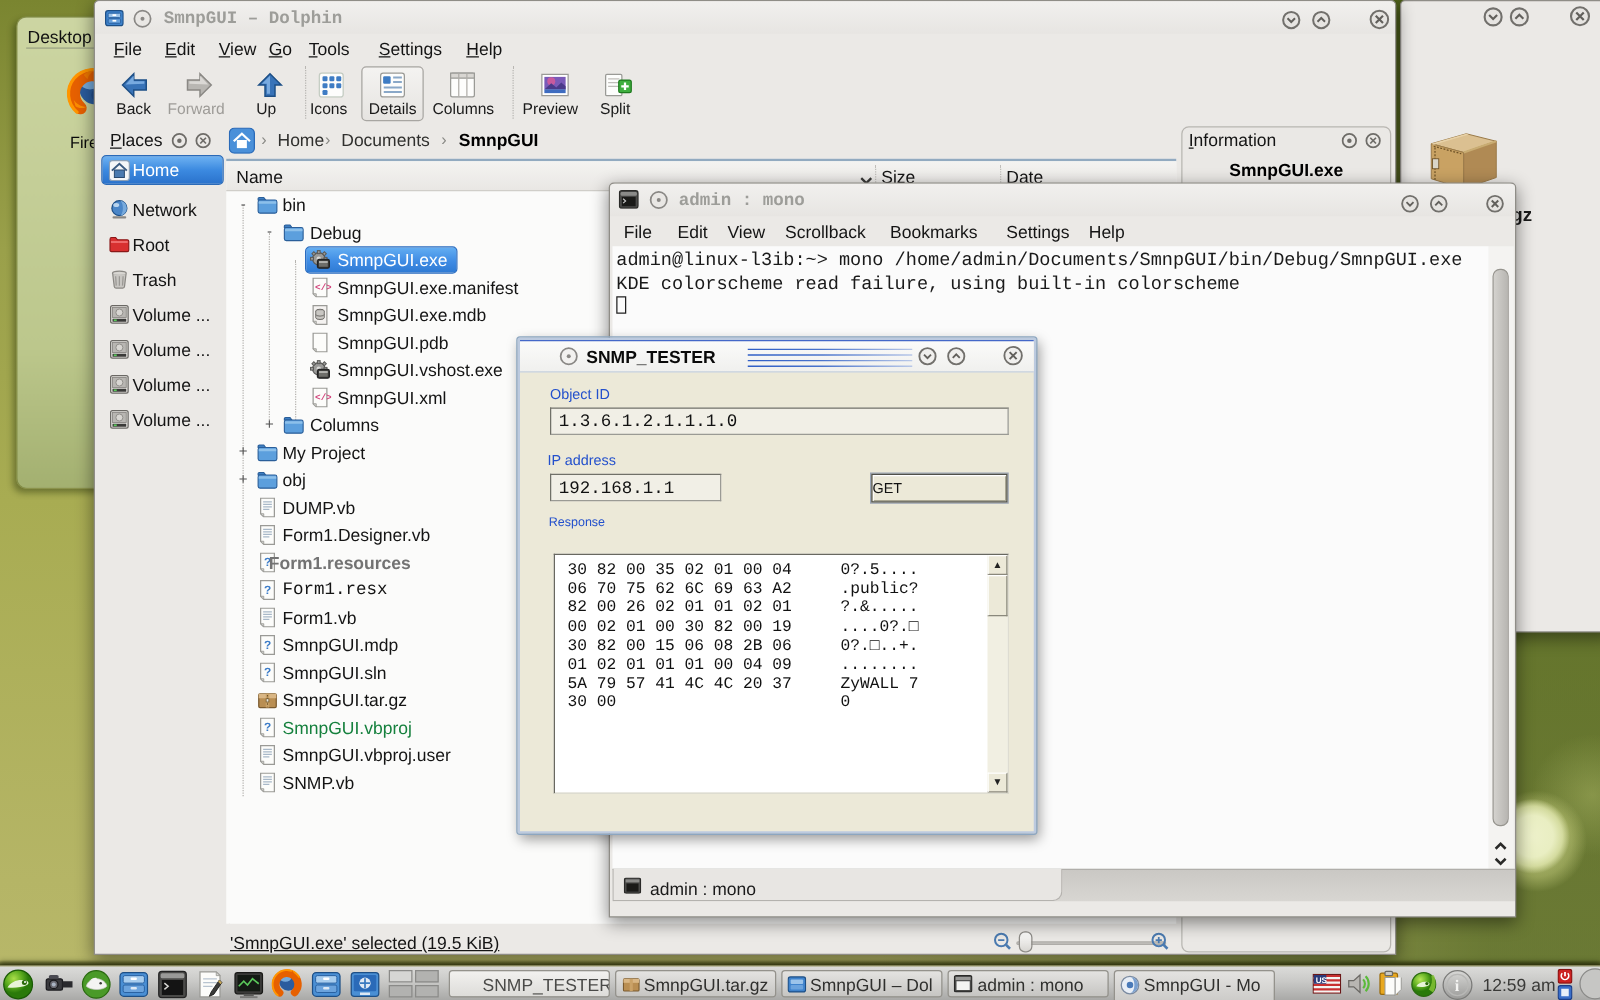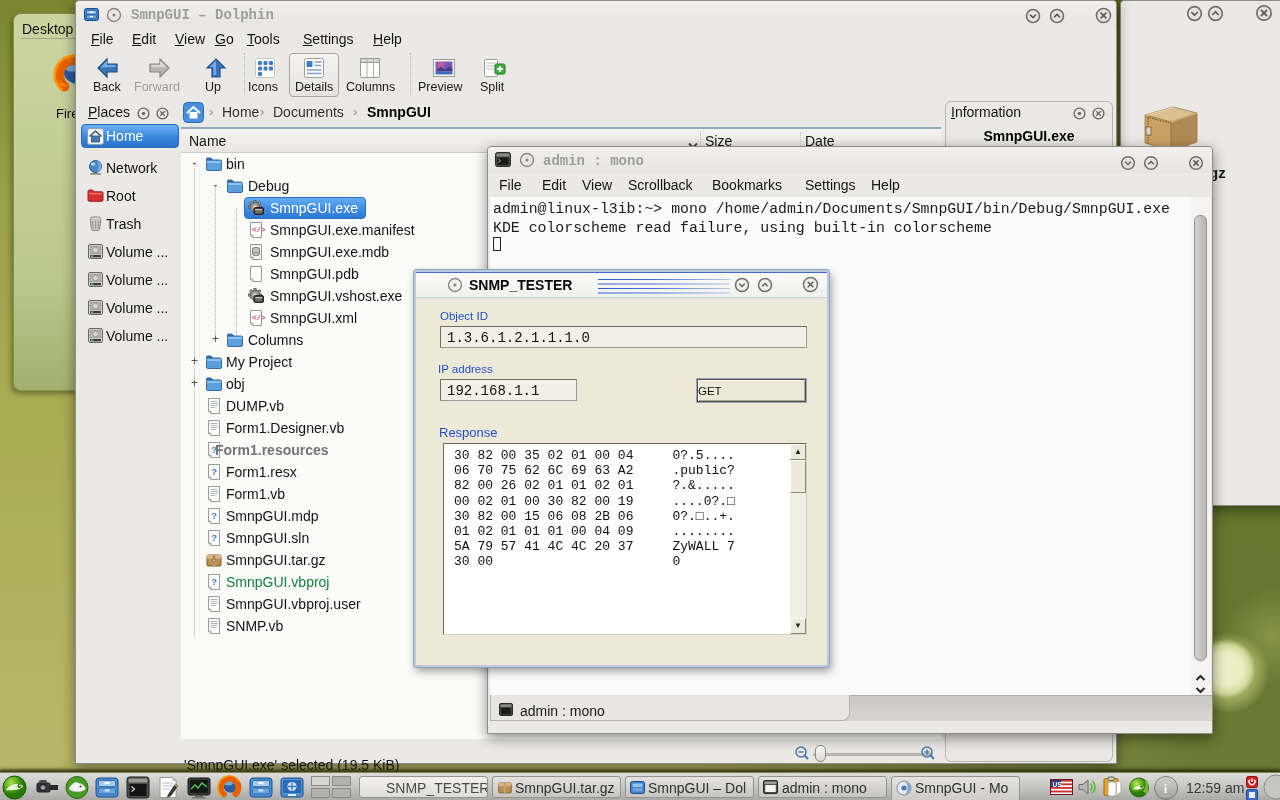--- a/index.html
+++ b/index.html
@@ -387,21 +387,21 @@
             <path d="M3.5 0.5 L14.5 0.5 L14.5 15.5 L6 15.5 L3.5 13 Z" fill="#fcfcfa" stroke="#9a9a96"></path>
             <path d="M3.5 13 L6 13 L6 15.5 Z" fill="#d8d8d4" stroke="#9a9a96" stroke-width="0.7"></path>
             <text x="6.3" y="11" font-size="9.5" font-weight="bold" fill="#3c7cc8">?</text>
           </svg></span>
    <span style="position:absolute;left:34px;top:289px;color:#737373;font-weight:bold;">Form1.resources</span>
    <span style="position:absolute;left:24px;top:311px;"><svg width="18" height="16" viewBox="0 0 18 16">
             <path d="M3.5 0.5 L14.5 0.5 L14.5 15.5 L6 15.5 L3.5 13 Z" fill="#fcfcfa" stroke="#9a9a96"></path>
             <path d="M3.5 13 L6 13 L6 15.5 Z" fill="#d8d8d4" stroke="#9a9a96" stroke-width="0.7"></path>
             <text x="6.3" y="11" font-size="9.5" font-weight="bold" fill="#3c7cc8">?</text>
           </svg></span>
-   <span style="position:absolute;left:45px;top:311px;color:#141414;">Form1.resx</span>
+   <span style="position:absolute;left:45px;top:311px;color:#141414;font-family:Liberation Mono, monospace;">Form1.resx</span>
    <span style="position:absolute;left:24px;top:333px;"><svg width="18" height="16" viewBox="0 0 18 16">
             <path d="M3.5 0.5 L14.5 0.5 L14.5 15.5 L6 15.5 L3.5 13 Z" fill="#fcfcfa" stroke="#9a9a96"></path>
             <path d="M3.5 13 L6 13 L6 15.5 Z" fill="#d8d8d4" stroke="#9a9a96" stroke-width="0.7"></path>
             <g stroke="#a8b8c8" stroke-width="1">
               <path d="M5.5 3.5 H12.5 M5.5 5.5 H12.5 M5.5 7.5 H12.5 M5.5 9.5 H10.5"></path>
             </g>
           </svg></span>
    <span style="position:absolute;left:45px;top:333px;color:#141414;">Form1.vb</span>
    <span style="position:absolute;left:24px;top:355px;"><svg width="18" height="16" viewBox="0 0 18 16">
             <path d="M3.5 0.5 L14.5 0.5 L14.5 15.5 L6 15.5 L3.5 13 Z" fill="#fcfcfa" stroke="#9a9a96"></path>
@@ -456,21 +456,21 @@
           <circle cx="6.5" cy="6.5" r="1.8" fill="#6e6c68"></circle>
         </svg></span>
   <span style="position:absolute;left:149px;top:7px;"><svg width="13" height="13">
           <circle cx="6.5" cy="6.5" r="5.4" fill="none" stroke="#6e6c68" stroke-width="1.4"></circle>
           <path d="M4.2 4.2 L8.8 8.8 M8.8 4.2 L4.2 8.8" stroke="#6e6c68" stroke-width="1.4"></path>
         </svg></span>
   <div style="position:absolute;left:2px;top:29px;width:168px;text-align:center;font-size:14px;font-weight:bold;color:#000;">SmnpGUI.exe</div>
  </div>
 
  <div style="position:absolute;left:0;top:740px;width:100%;height:24px;font-size:14px;color:#141414;">
-  <span style="position:absolute;left:108px;top:16px;">'SmnpGUI.exe' selected (19.5 KiB)</span>
+  <span style="position:absolute;left:108px;top:5px;text-decoration:underline;">'SmnpGUI.exe' selected (19.5 KiB)</span>
   <span id="zoomout" style="position:absolute;left:718px;top:4px;"><svg width="16" height="16">
           <circle cx="7" cy="7" r="5" fill="none" stroke="#4a7ab0" stroke-width="1.6"></circle>
           <line x1="10.8" y1="10.8" x2="14" y2="14" stroke="#4a7ab0" stroke-width="2"></line>
           <line x1="4.5" y1="7" x2="9.5" y2="7" stroke="#4a7ab0" stroke-width="1.4"></line>
         </svg></span>
   <div style="position:absolute;left:737px;top:12px;width:120px;height:3px;background:#c2c0bc;border-radius:2px;border:1px solid #aeaca8;"></div>
   <div style="position:absolute;left:739px;top:4px;width:11px;height:17px;border-radius:5px;background:linear-gradient(to bottom,#fdfdfc,#d8d6d2);border:1px solid #8e8c88;"></div>
   <span id="zoomin" style="position:absolute;left:844px;top:4px;"><svg width="16" height="16">
           <circle cx="7" cy="7" r="5" fill="none" stroke="#4a7ab0" stroke-width="1.6"></circle>
           <line x1="10.8" y1="10.8" x2="14" y2="14" stroke="#4a7ab0" stroke-width="2"></line>
@@ -579,21 +579,21 @@
  <div style="position:absolute;left:24px;top:54px;width:367px;height:22px;background:#f1efe6;border:1px solid #9a9a94;border-top-color:#707068;border-left-color:#707068;">
   <span style="position:absolute;left:6px;top:3px;font-family:'Liberation Mono',monospace;font-size:14px;color:#111;">1.3.6.1.2.1.1.1.0</span>
  </div>
  <span style="position:absolute;left:22px;top:91px;font-size:11.5px;color:#2350cc;">IP address</span>
  <div style="position:absolute;left:24px;top:107px;width:137px;height:22px;background:#f1efe6;border:1px solid #9a9a94;border-top-color:#707068;border-left-color:#707068;">
   <span style="position:absolute;left:6px;top:3px;font-family:'Liberation Mono',monospace;font-size:14px;color:#111;">192.168.1.1</span>
  </div>
  <div style="position:absolute;left:281px;top:107px;width:109px;height:23px;background:#ece9d8;border:1px solid #50504a;box-shadow:inset 1px 1px 0 #fff, inset -1px -1px 0 #a9a692, 0 0 0 1px #9aa4b4;">
   <div style="position:absolute;left:0;top:0;width:100%;text-align:left;font-size:11.5px;color:#111;line-height:22px;">GET</div>
  </div>
- <span style="position:absolute;left:23px;top:153px;font-size:13px;color:#2350cc;">Response</span>
+ <span style="position:absolute;left:23px;top:141px;font-size:10px;color:#2350cc;">Response</span>
  <div style="position:absolute;left:27px;top:171px;width:364px;height:192px;background:#fff;border:1px solid #888;border-top-color:#686860;border-left-color:#686860;border-bottom-color:#d4d2c4;border-right-color:#d4d2c4;">
   <pre style="position:absolute;left:10px;top:4px;font-family:'Liberation Mono',monospace;font-size:13px;line-height:15.2px;color:#111;">30 82 00 35 02 01 00 04     0?.5....
 06 70 75 62 6C 69 63 A2     .public?
 82 00 26 02 01 01 02 01     ?.&amp;.....
 00 02 01 00 30 82 00 19     ....0?.□
 30 82 00 15 06 08 2B 06     0?.□..+.
 01 02 01 01 01 00 04 09     ........
 5A 79 57 41 4C 4C 20 37     ZyWALL 7
 30 00                       0</pre>
   <div style="position:absolute;right:0;top:0;width:16px;height:100%;background:#f1efe2;">

